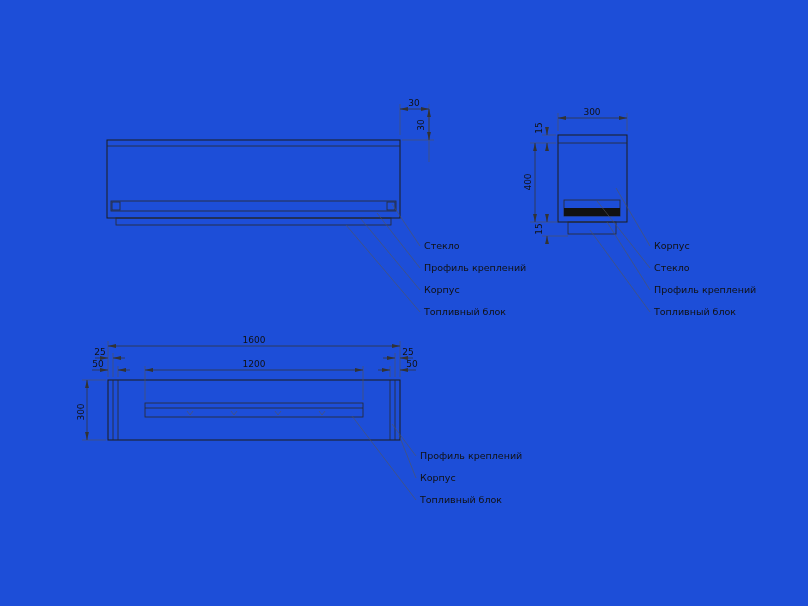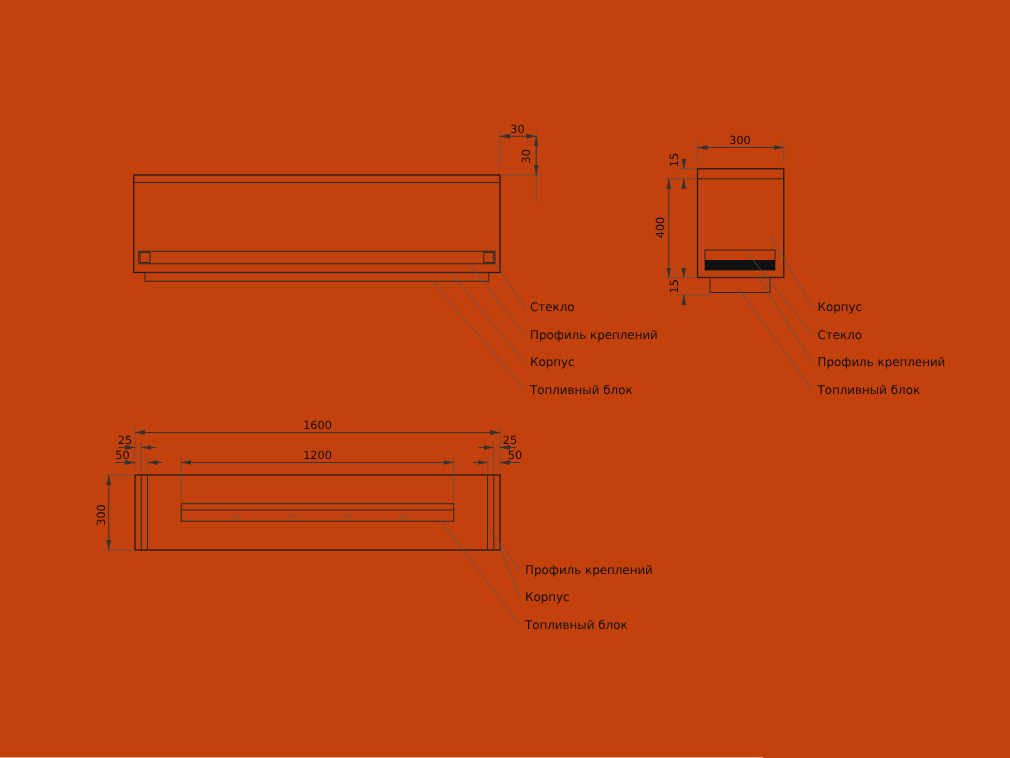--- a/index.html
+++ b/index.html
@@ -1,19 +1,19 @@
 <!DOCTYPE html>
 <html><head>
 <meta charset="utf-8">
 <style>
   html,body{margin:0;padding:0;background:#ffffff;}
   .canvas{
     position:relative;
     width:808px;height:606px;
-    background:#c2410c;
+    background:#1d4ed8;
     font-family:"DejaVu Sans","Liberation Sans",sans-serif;
   }
   svg{display:block;}
   .ln{stroke:#1c1c1c;stroke-width:1;fill:none;}
   .ln2{stroke:#2a2a2a;stroke-width:.8;fill:none;}
   .dim{stroke:#333;stroke-width:.75;fill:none;}
   .ext{stroke:#555;stroke-width:.6;fill:none;}
   .leader{stroke:#555;stroke-width:.6;fill:none;}
   .solid{fill:#111;stroke:none;}
   text{fill:#111;}

